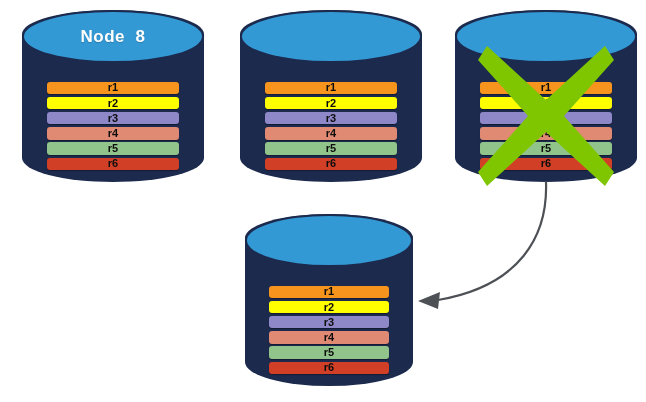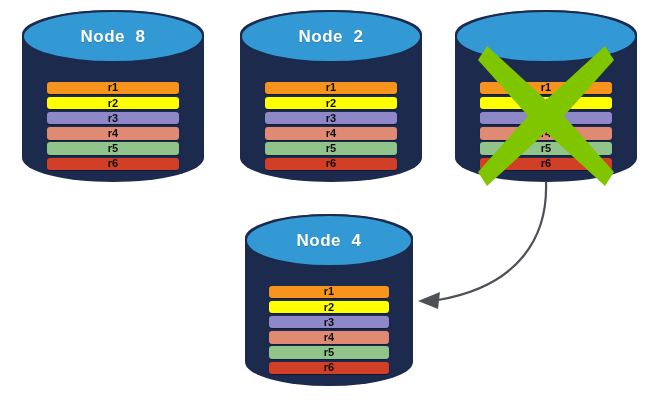--- a/index.html
+++ b/index.html
@@ -120,21 +120,20 @@
       <div class="record" style="background:#8e87c8;">r3</div>
       <div class="record" style="background:#e08a74;">r4</div>
       <div class="record" style="background:#91c48a;">r5</div>
       <div class="record" style="background:#d13f26;">r6</div>
     </div>
   </div>
 
   <div class="node" id="node-2-el" style="left:240px; top:10px; width:182px; height:172px;">
     <div class="node-body"></div>
     <div class="node-top"></div>
-    <div class="node-title">Node  2</div>
     <div class="records">
       <div class="record" style="background:#f7941e;">r1</div>
       <div class="record" style="background:#ffff00;">r2</div>
       <div class="record" style="background:#8e87c8;">r3</div>
       <div class="record" style="background:#e08a74;">r4</div>
       <div class="record" style="background:#91c48a;">r5</div>
       <div class="record" style="background:#d13f26;">r6</div>
     </div>
   </div>
 
@@ -151,21 +150,20 @@
     </div>
   </div>
 
   <svg class="cross-layer" style="left:478px; top:42px; width:136px; height:148px;" viewBox="0 0 136 148">
     <polygon points="9,4 68,58 127,4 136,18 86,74 136,130 127,144 68,90 9,144 0,130 50,74 0,18" fill="#7fc600"></polygon>
   </svg>
 
   <div class="node" id="node-4-el" style="left:245px; top:214px; width:168px; height:172px;">
     <div class="node-body"></div>
     <div class="node-top"></div>
-    <div class="node-title">Node  4</div>
     <div class="records">
       <div class="record" style="background:#f7941e;">r1</div>
       <div class="record" style="background:#ffff00;">r2</div>
       <div class="record" style="background:#8e87c8;">r3</div>
       <div class="record" style="background:#e08a74;">r4</div>
       <div class="record" style="background:#91c48a;">r5</div>
       <div class="record" style="background:#d13f26;">r6</div>
     </div>
   </div>
 

